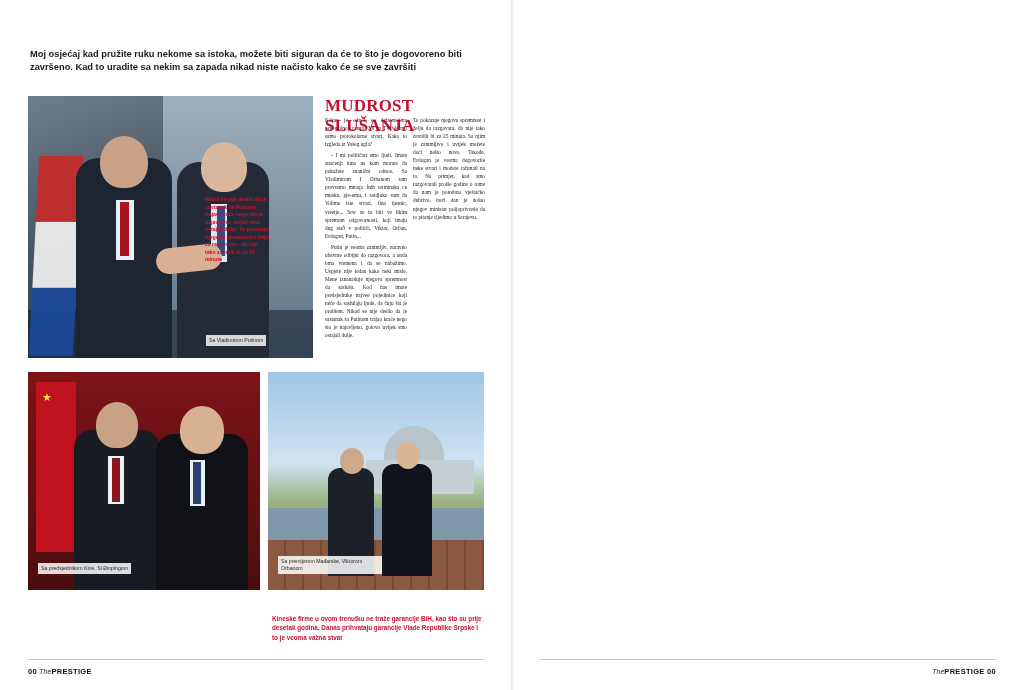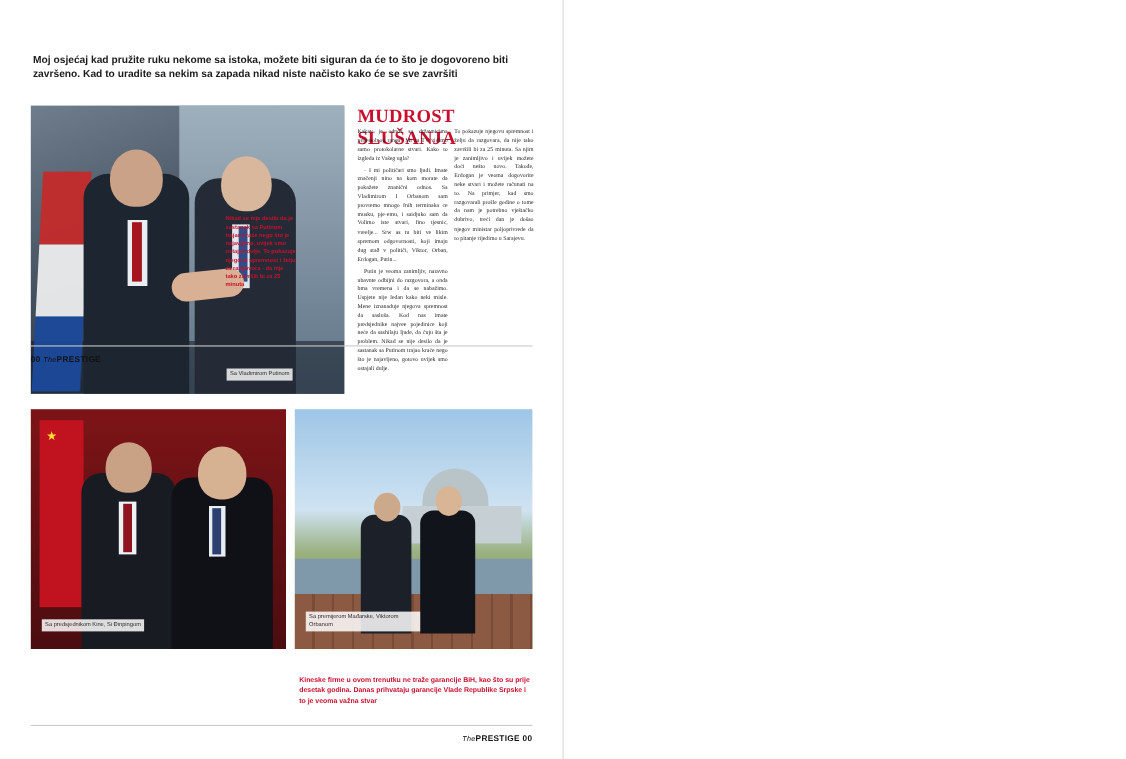--- a/index.html
+++ b/index.html
@@ -4,21 +4,21 @@
 <style>
   html,body{margin:0;padding:0;}
   body{
     width:1024px;height:690px;
     background:#ffffff;
     font-family:"Liberation Serif", serif;
     color:#1a1a1a;
     overflow:hidden;
     position:relative;
   }
-  .spread{position:absolute;inset:0;display:flex;flex-direction:column;}
+  .spread{position:absolute;inset:0;display:flex;}
   .page{position:relative;height:100%;}
   .page-left{width:512px;}
   .page-right{width:512px;}
   .gutter{position:absolute;left:511px;top:0;width:2px;height:100%;
     background:linear-gradient(90deg,rgba(0,0,0,0.06),rgba(0,0,0,0.12),rgba(0,0,0,0.04));}
 
   
   .pull-quote{
     font-family:"Liberation Sans", sans-serif;
     font-weight:bold;

